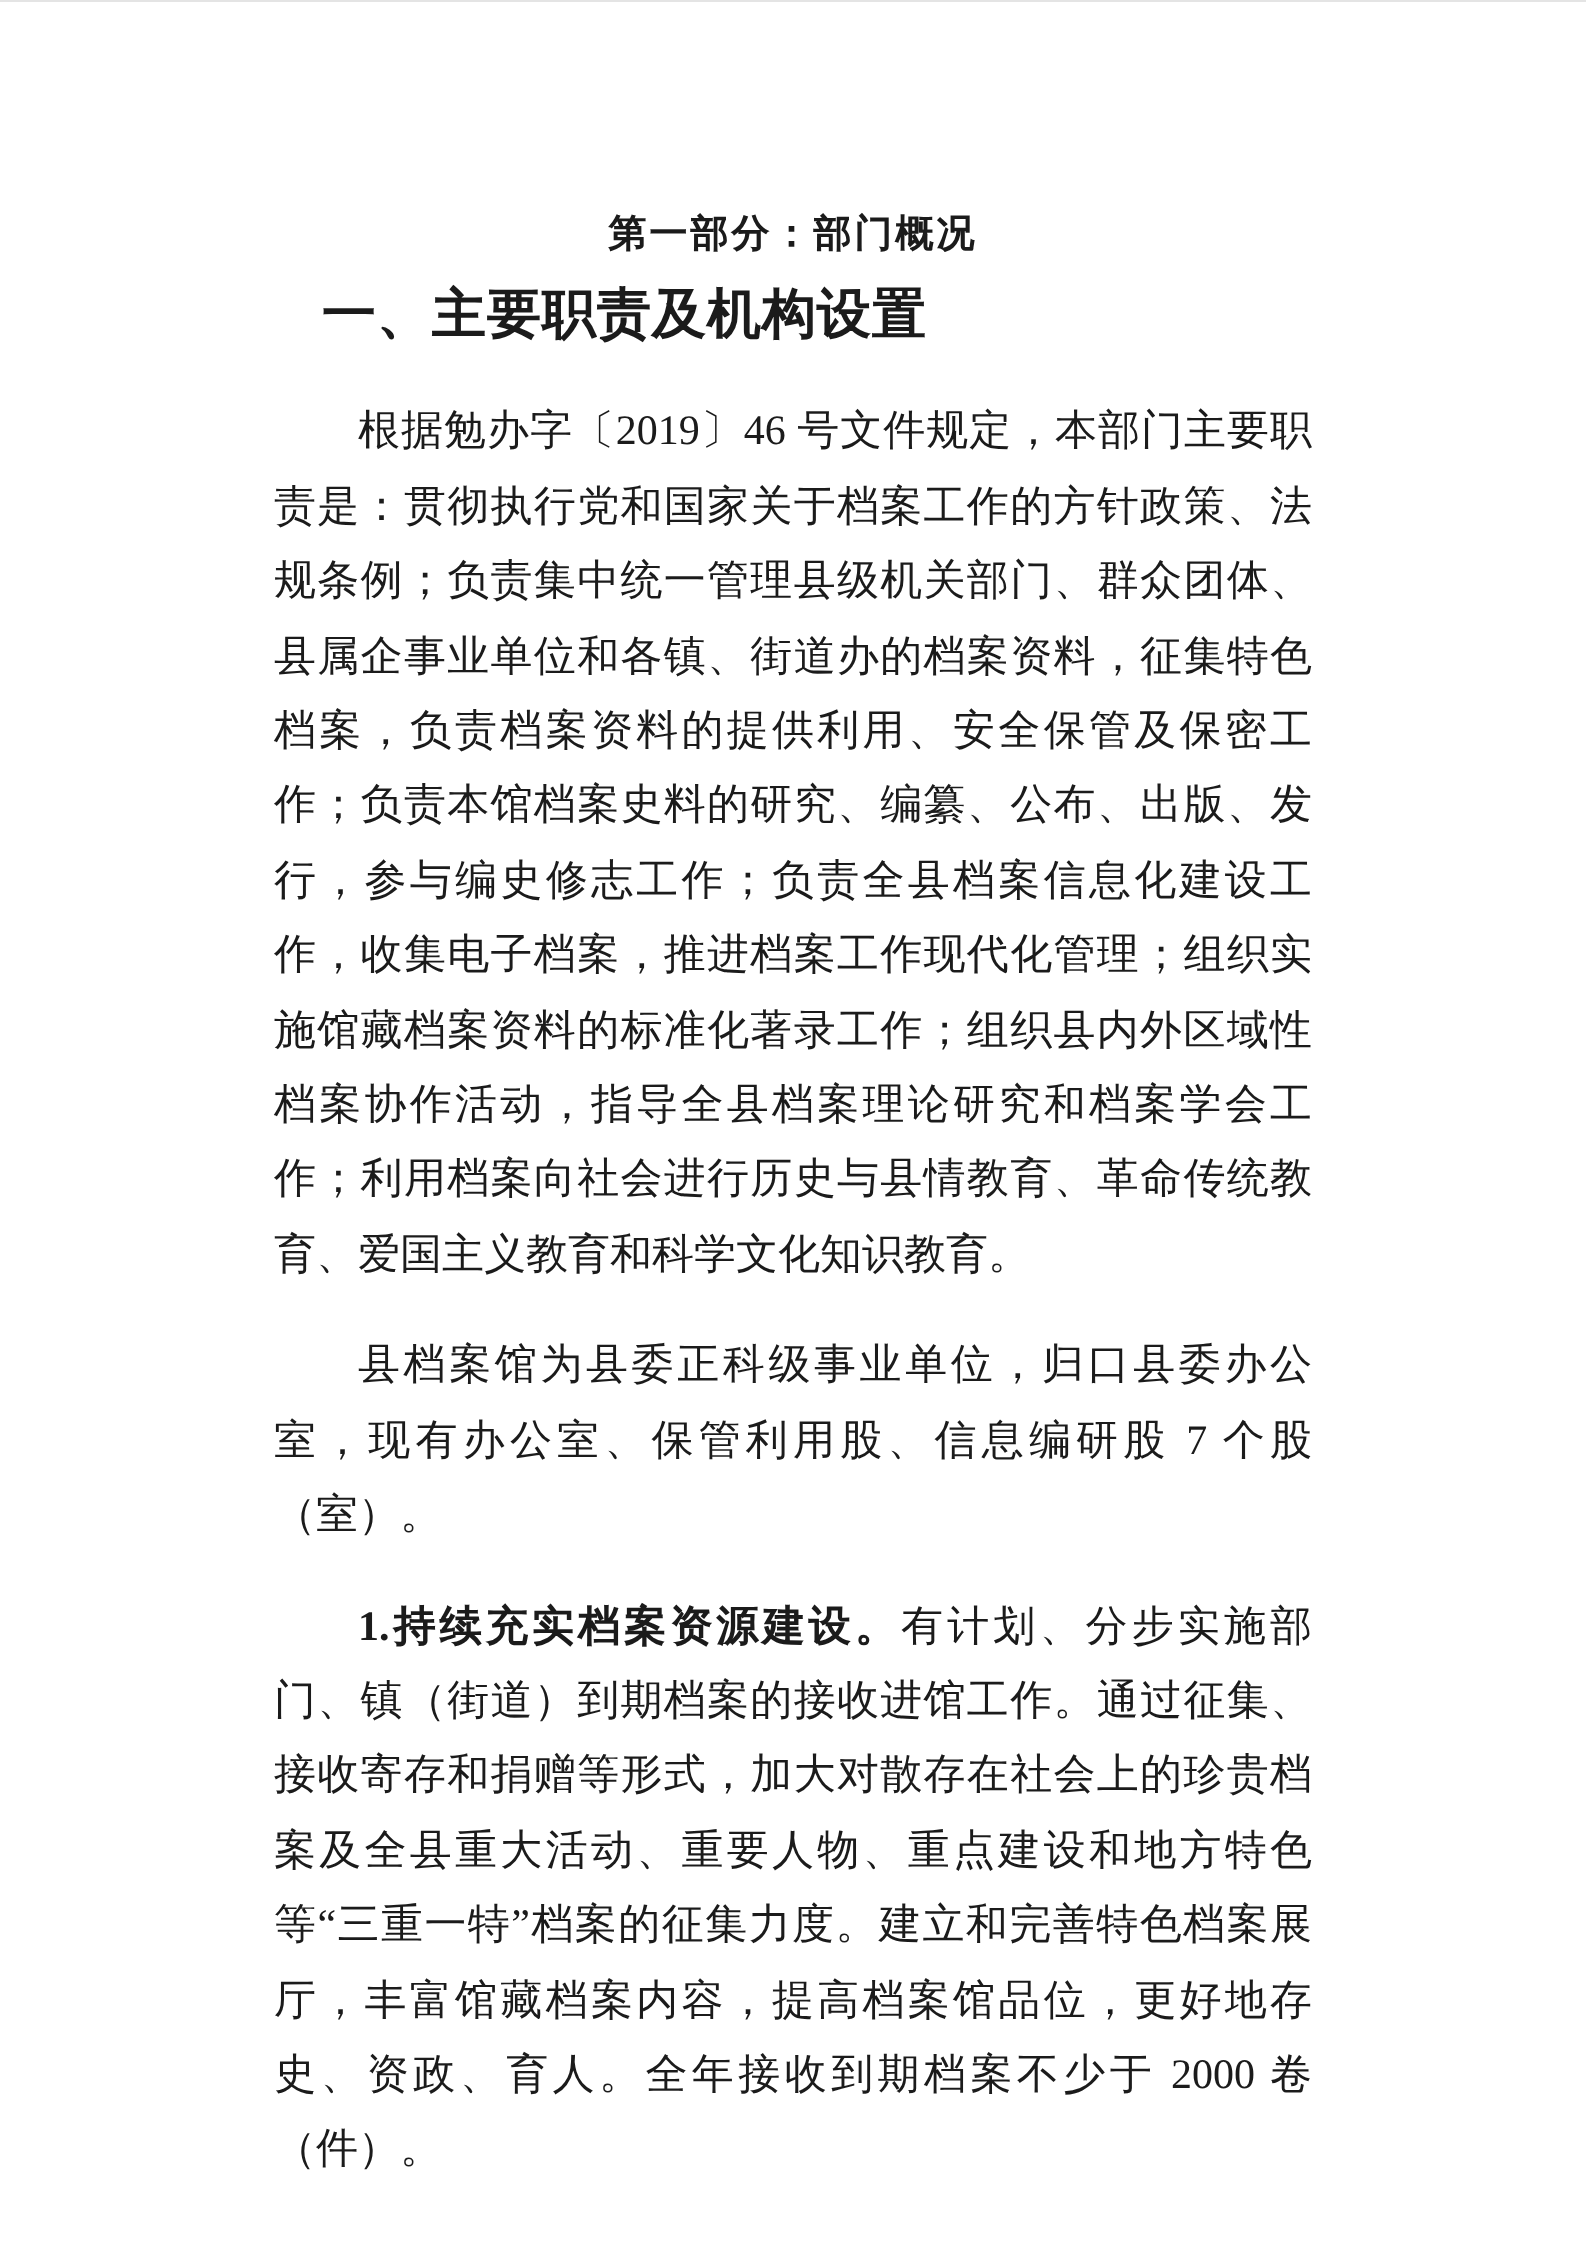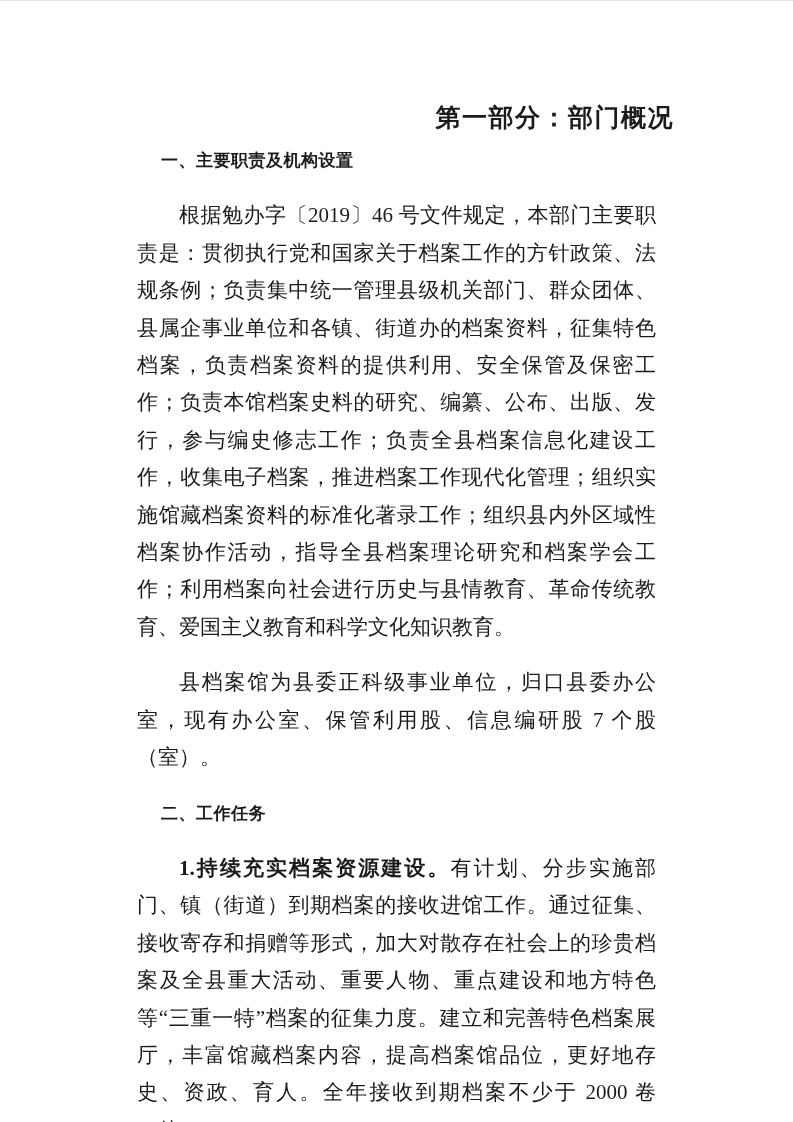--- a/index.html
+++ b/index.html
@@ -16,30 +16,30 @@
   .page {
     box-sizing: border-box;
     width: 793px;
     height: 1122px;
     padding: 98px 119px 0 119px;
     color: #1b1b1b;
   }
   .doc-title {
     font-family: "Liberation Sans", "DejaVu Sans", sans-serif;
     font-weight: bold;
-    font-size: 25px;
+    font-size: 19px;
     line-height: 37px;
     letter-spacing: 1.5px;
-    text-align: right;
+    text-align: center;
     margin: 0 0 6px 0;
   }
   .heading {
-    font-family: Liberation Serif, serif;
+    font-family: Liberation Mono, monospace;
     font-weight: bold;
-    font-size: 17px;
+    font-size: 27px;
     line-height: 37.4px;
     text-indent: 42px;
     letter-spacing: 0.5px;
     margin: 0;
   }
   .para {
     font-family: "Liberation Serif", "DejaVu Serif", serif;
     font-size: 21px;
     line-height: 37.4px;
     text-align: justify;
@@ -58,18 +58,17 @@
 <div class="page">
 
   <h1 class="doc-title"><span>第一部分：部门概况</span></h1>
 
   <h2 class="heading">一、主要职责及机构设置</h2>
 
   <p class="para"><b></b><span>根据勉办字〔2019〕46 号文件规定，本部门主要职责是：贯彻执行党和国家关于档案工作的方针政策、法规条例；负责集中统一管理县级机关部门、群众团体、县属企事业单位和各镇、街道办的档案资料，征集特色档案，负责档案资料的提供利用、安全保管及保密工作；负责本馆档案史料的研究、编纂、公布、出版、发行，参与编史修志工作；负责全县档案信息化建设工作，收集电子档案，推进档案工作现代化管理；组织实施馆藏档案资料的标准化著录工作；组织县内外区域性档案协作活动，指导全县档案理论研究和档案学会工作；利用档案向社会进行历史与县情教育、革命传统教育、爱国主义教育和科学文化知识教育。</span></p>
 
   <p class="para"><b></b><span>县档案馆为县委正科级事业单位，归口县委办公室，现有办公室、保管利用股、信息编研股 7 个股（室）。</span></p>
 
-  <h2 class="heading">二、工作任务</h2>
 
   <p class="para"><b>1.持续充实档案资源建设。</b><span>有计划、分步实施部门、镇（街道）到期档案的接收进馆工作。通过征集、接收寄存和捐赠等形式，加大对散存在社会上的珍贵档案及全县重大活动、重要人物、重点建设和地方特色等“三重一特”档案的征集力度。建立和完善特色档案展厅，丰富馆藏档案内容，提高档案馆品位，更好地存史、资政、育人。全年接收到期档案不少于 2000 卷（件）。</span></p>
 
 
 </div>
 
 </body></html>

